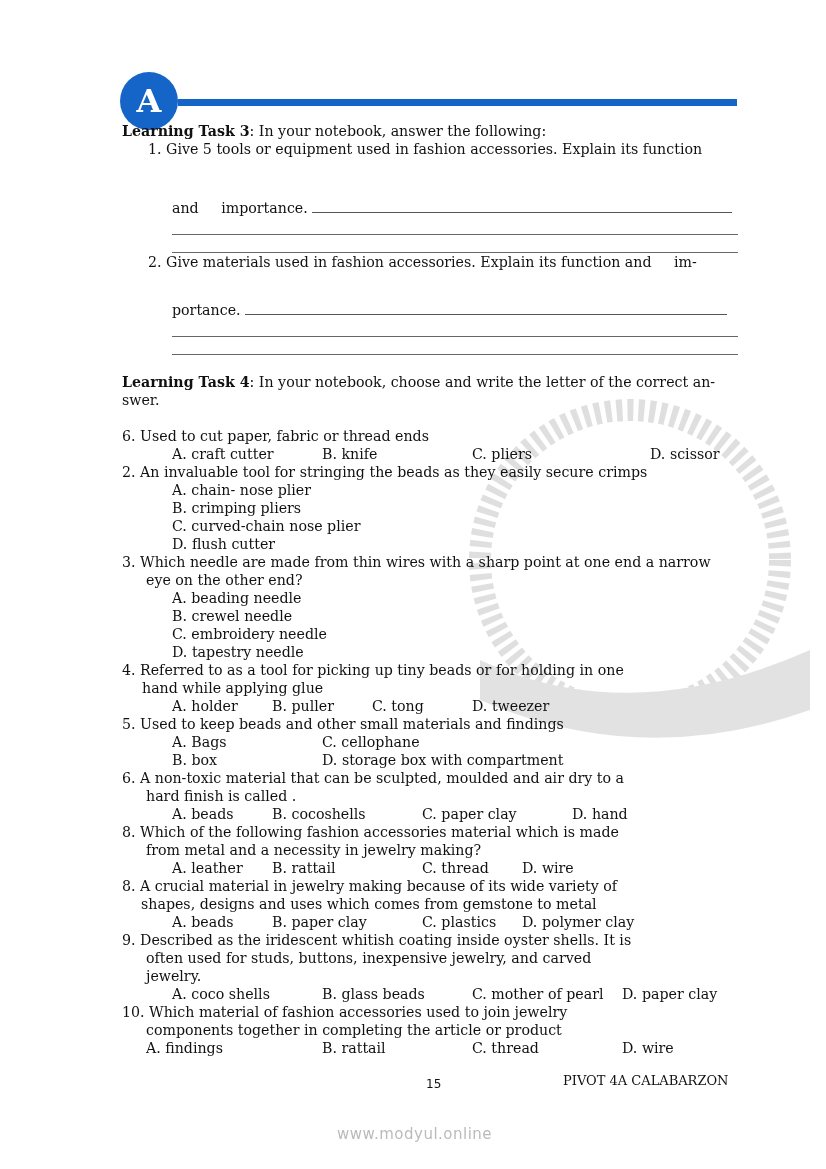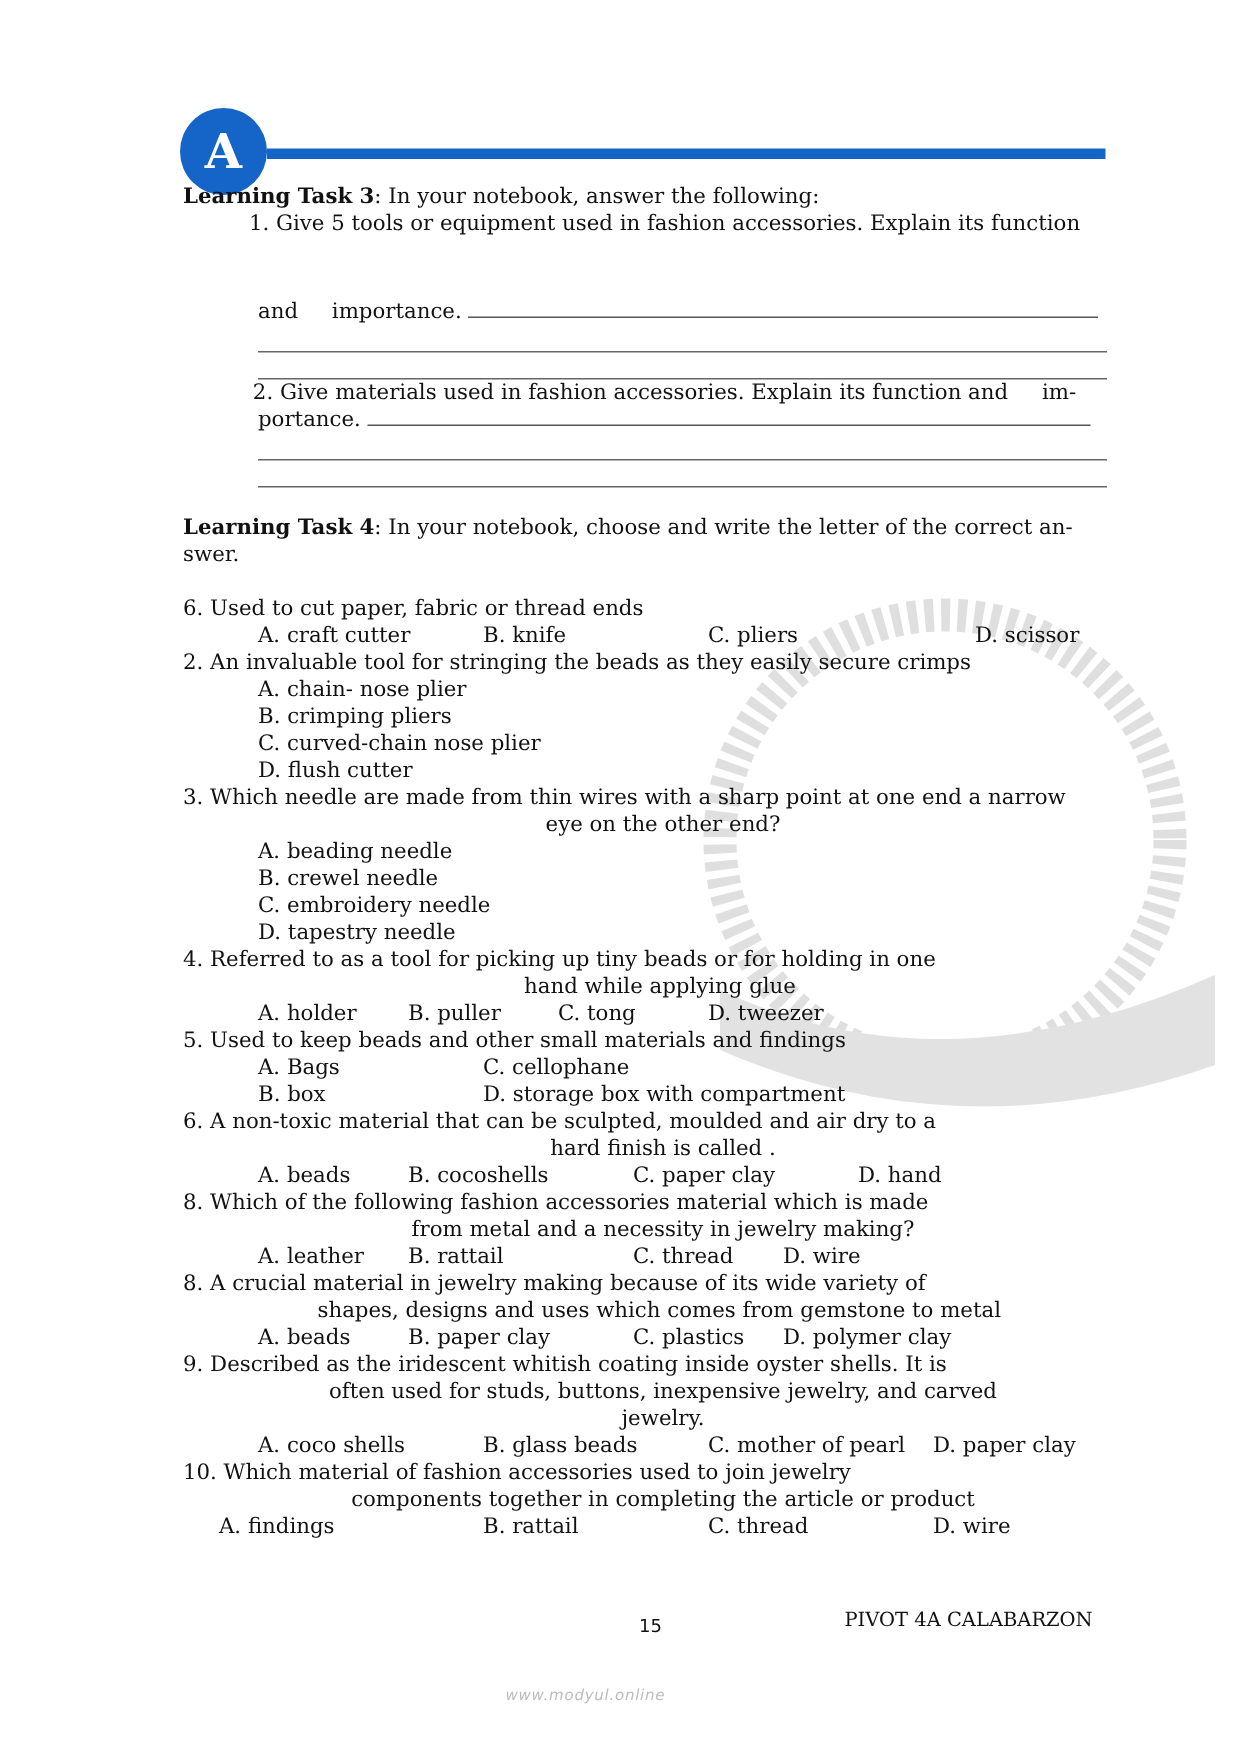--- a/index.html
+++ b/index.html
@@ -5,32 +5,32 @@
   html, body { margin:0; padding:0; background:#ffffff; }
   body { width:826px; height:1169px; position:relative; overflow:hidden;
          font-family:"DejaVu Serif", "Liberation Serif", serif; color:#111; }
   .badge { position:absolute; left:120px; top:72px; width:58px; height:58px; border-radius:50%;
            background:#1565c8; color:#fff; font-family:"DejaVu Serif", serif; font-weight:bold;
            font-size:32px; line-height:58px; text-align:center; }
   .rule { position:absolute; left:178px; top:99px; width:559px; height:7px; background:#1565c8; }
   .page { position:absolute; left:122px; top:122px; width:616px; font-size:14.2px; line-height:18px; }
   .p { margin:0; white-space:nowrap; }
   .b { font-weight:bold; }
-  .ind1 { padding-left:26px;text-align:center; }
+  .ind1 { padding-left:26px; }
   .ind-q { padding-left:50px; }
   .blank { display:inline-block; border-bottom:1px solid #555; height:1px; vertical-align:baseline; }
   .fullline { border-bottom:1px solid #666; margin-left:50px; height:17px; }
   .opts { position:relative; height:18px; white-space:nowrap; }
   .opts span { position:absolute; top:0; }
   .q { white-space:nowrap; }
-  .qcont { padding-left:24px; white-space:nowrap;text-align:center; }
+  .qcont { padding-left:24px; white-space:nowrap; }
   .gap { height:18px; }
   .footer-num { position:absolute; left:426px; top:1077px; font-family:"DejaVu Sans", sans-serif; font-size:12px; }
   .footer-pivot { position:absolute; left:563px; top:1073px; font-family:"DejaVu Serif", serif; font-size:13px; }
-  .watermark { position:absolute; left:337px; top:1125px; font-family:"DejaVu Sans", sans-serif; font-size:10px; color:#bbb; letter-spacing:0.5px;font-style:italic; }
+  .watermark { position:absolute; left:337px; top:1125px; font-family:"DejaVu Sans", sans-serif; font-size:15px; color:#bbb; letter-spacing:0.5px; }
   .seal { position:absolute; left:440px; top:370px; width:380px; height:420px; opacity:0.18; pointer-events:none; }
 </style>
 </head>
 <body>
 
 <div class="badge">A</div>
 <div class="rule"></div>
 
 <svg class="seal" viewBox="0 0 380 420">
   <circle cx="190" cy="190" r="150" fill="none" stroke="#555" stroke-width="22" stroke-dasharray="6 5"></circle>
@@ -45,21 +45,21 @@
 
   <div>
     <div class="p ind1"><span>1.</span> <span>Give 5 tools or equipment used in fashion accessories. Explain its function</span></div>
     <div class="p" style="padding-left:50px;margin-top:41px;"><span style="white-space:pre">and     importance.</span> <span class="blank" style="width:420px"></span></div>
     <div class="fullline"></div>
     <div class="fullline"></div>
   </div>
 
   <div>
     <div class="p ind1"><span>2.</span> <span style="white-space:pre">Give materials used in fashion accessories. Explain its function and     im-</span></div>
-    <div class="p" style="padding-left:50px;"><span>portance.</span> <span class="blank" style="width:482px"></span></div>
+    <div class="p" style="padding-left:50px;margin-top:30px;"><span>portance.</span> <span class="blank" style="width:482px"></span></div>
     <div class="fullline"></div>
     <div class="fullline"></div>
   </div>
 
   <div class="gap"></div>
 
   <p class="p">
     <span class="b">Learning Task 4</span><span>: In your notebook, choose and write the letter of the correct an-</span>
   </p>
   <p class="p">swer.</p>

